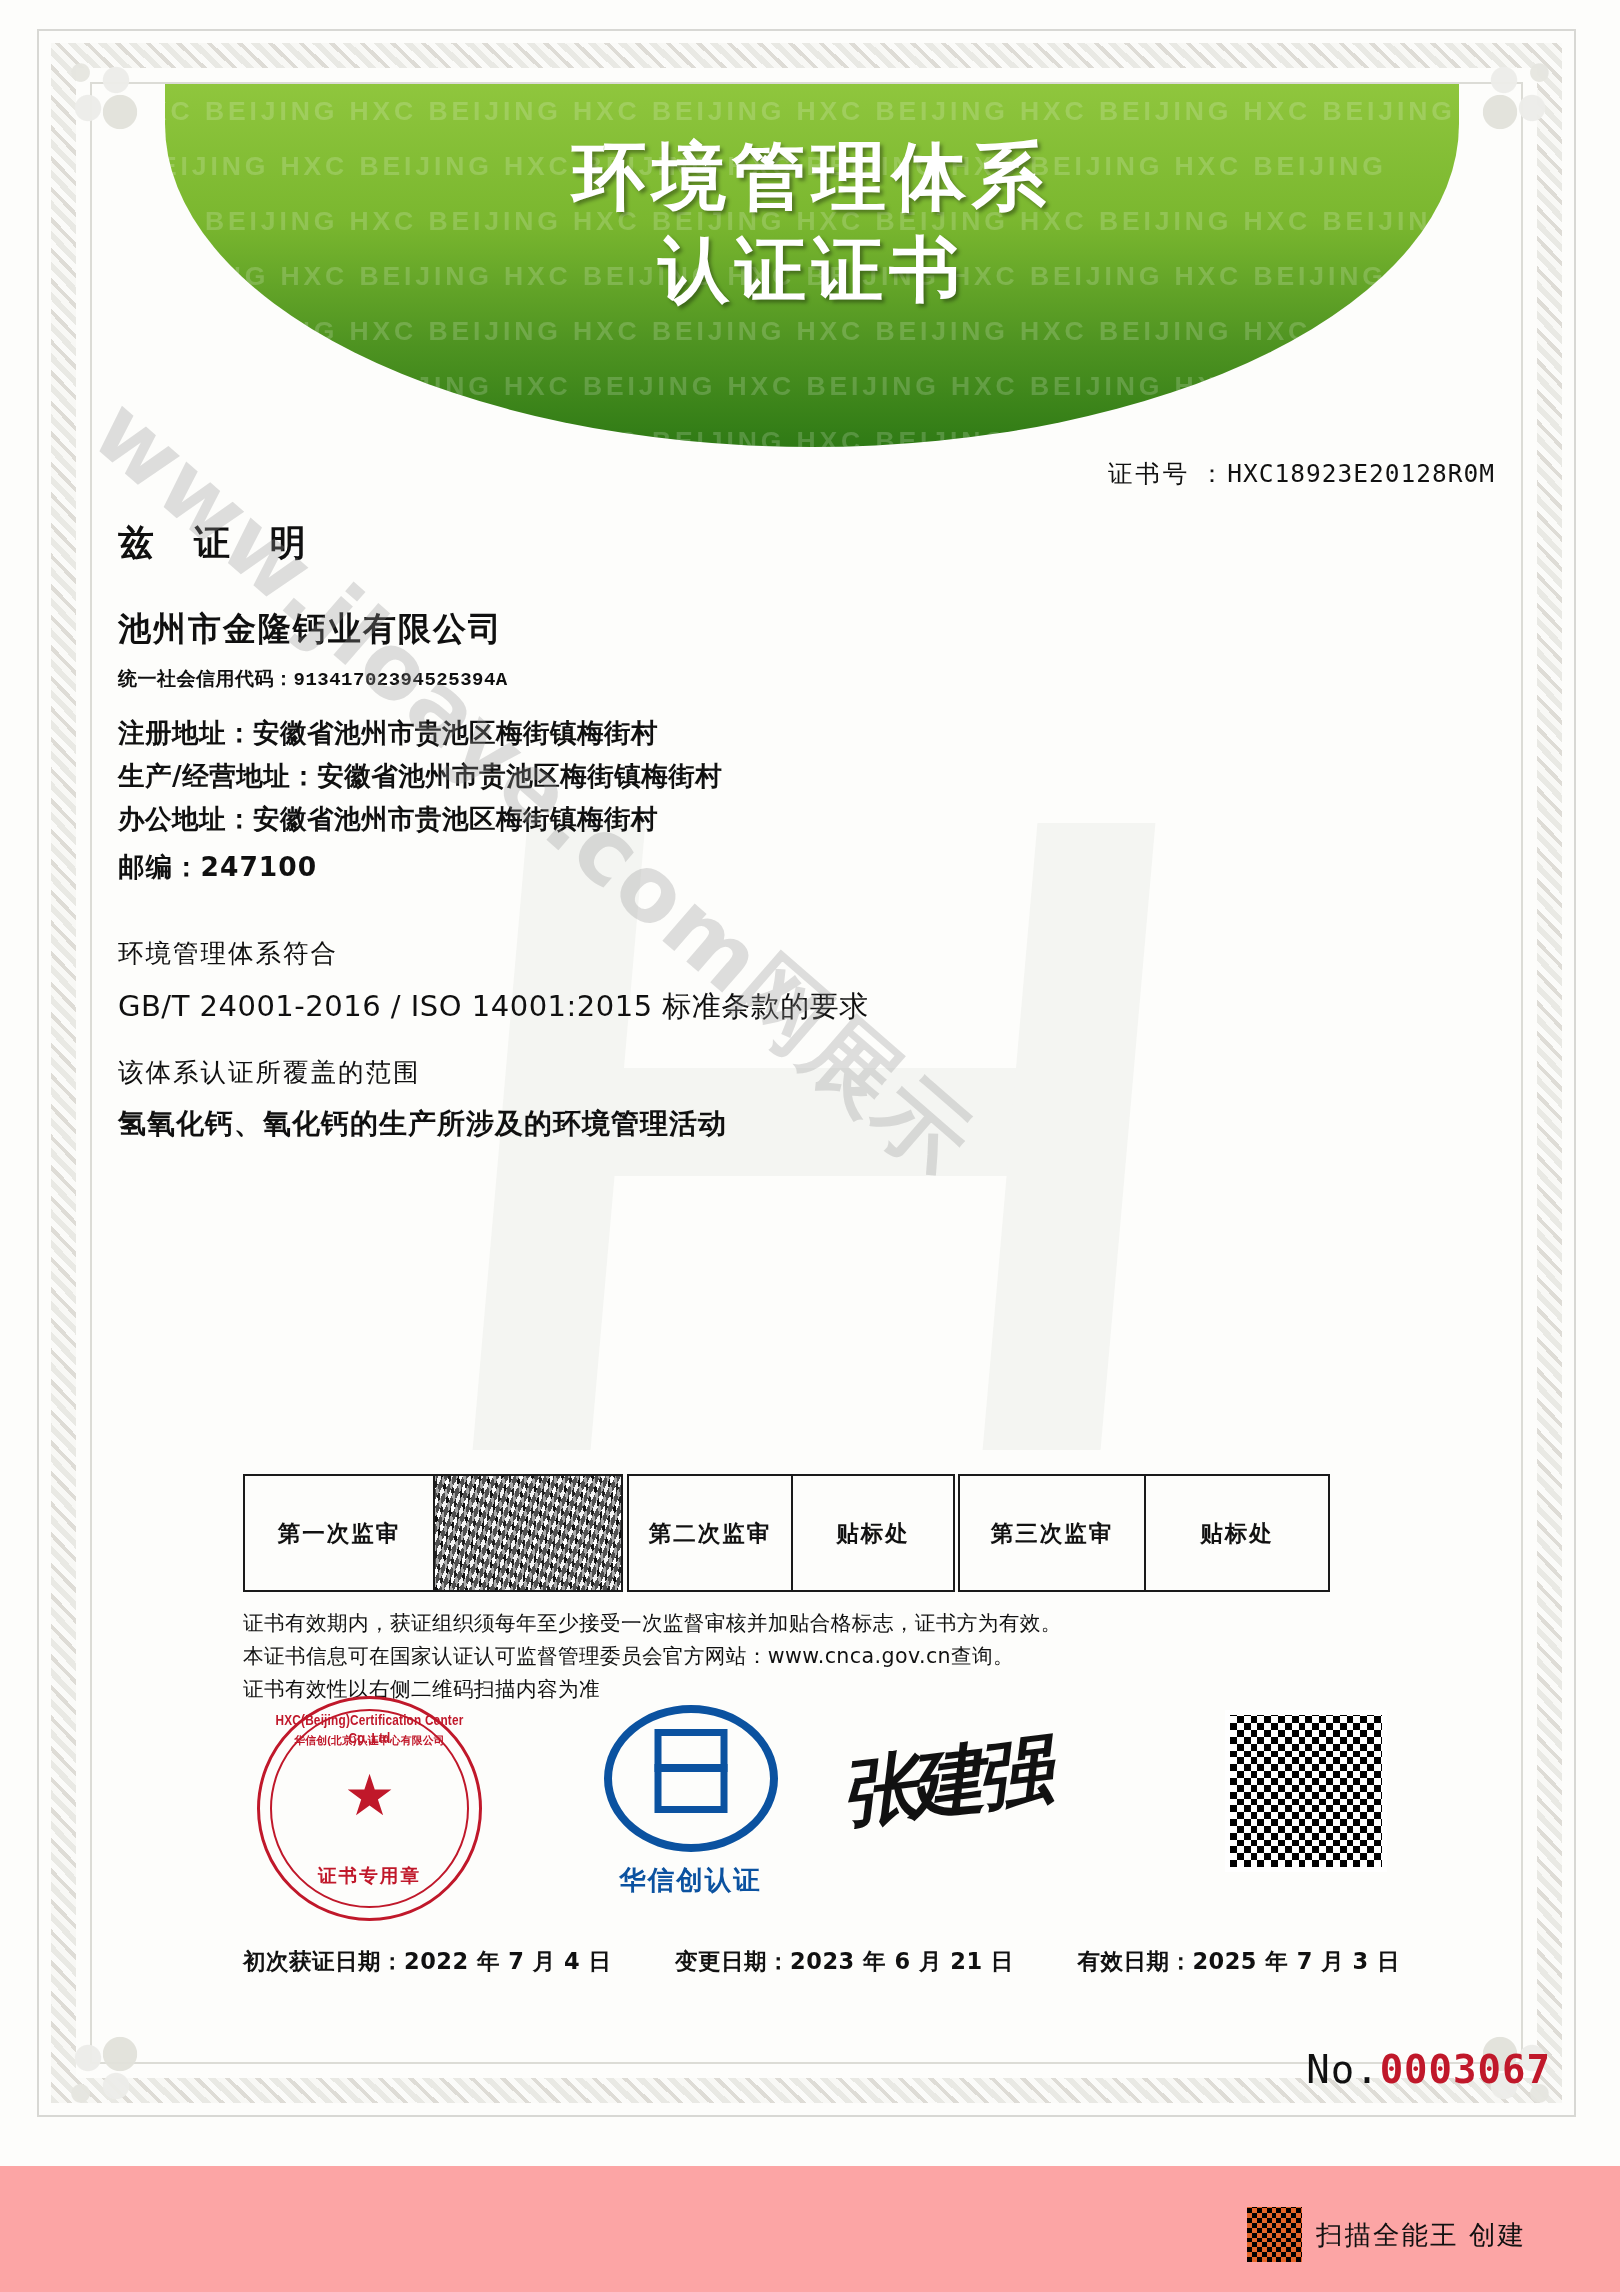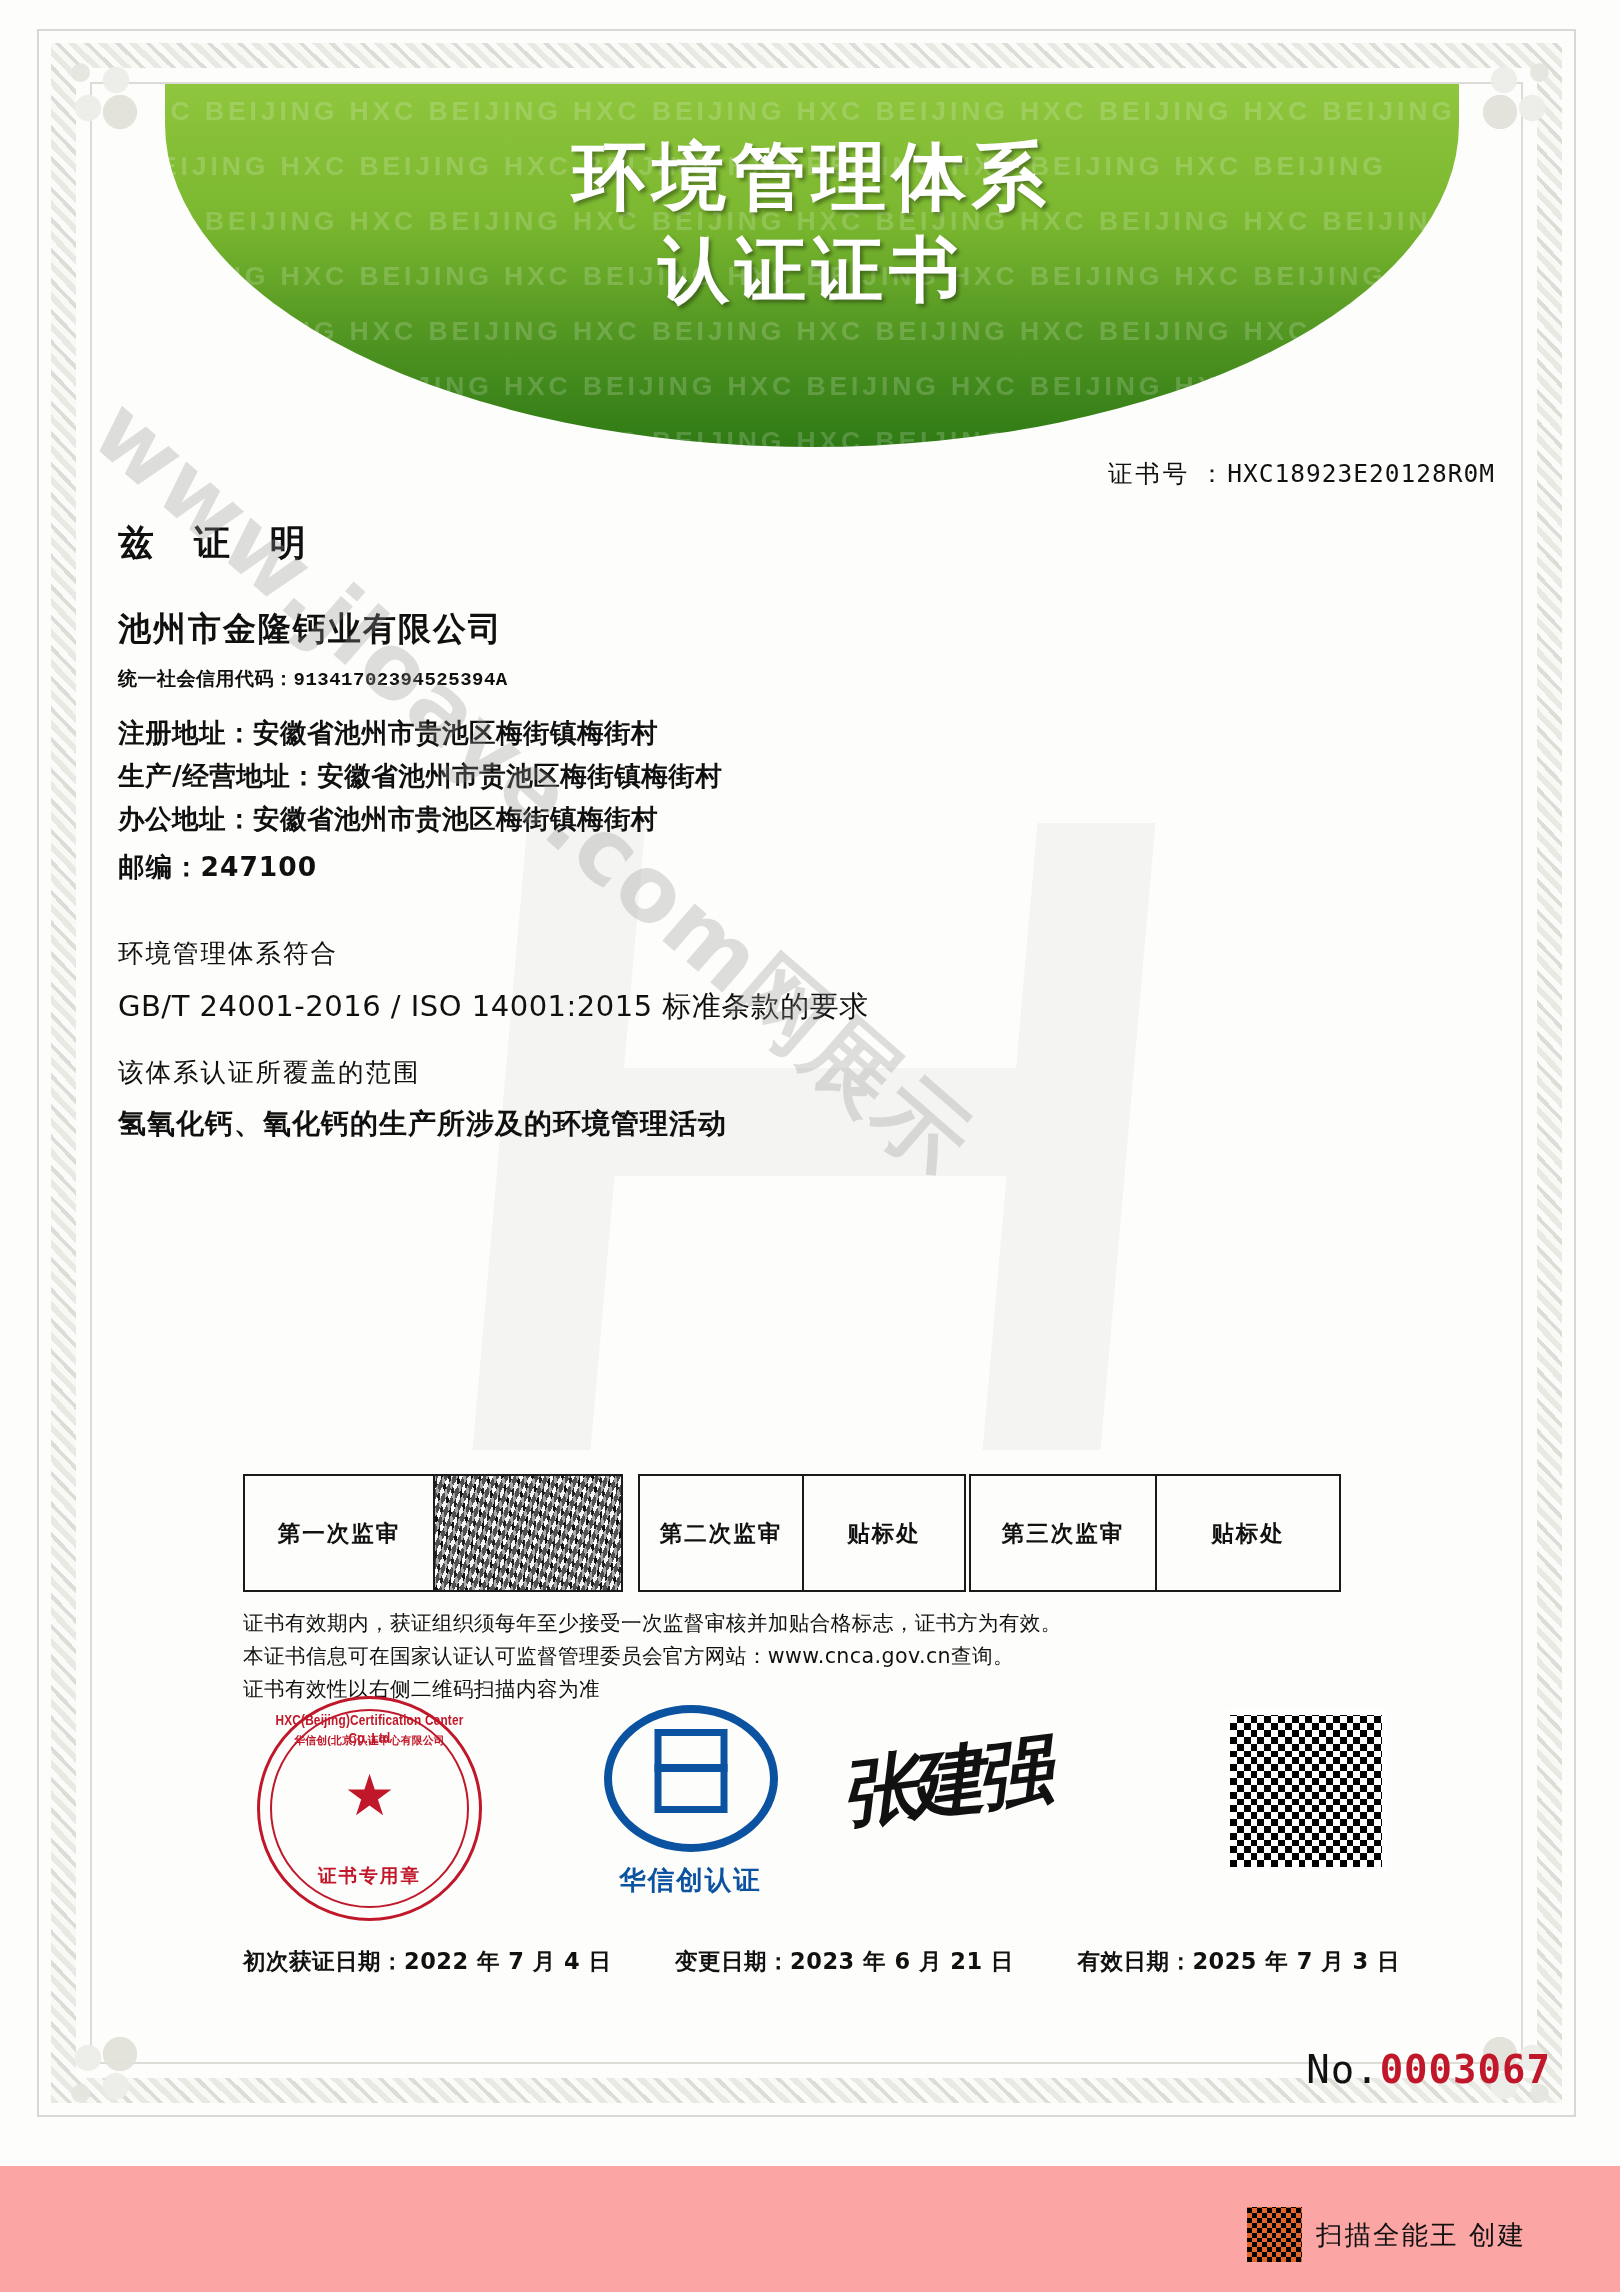--- a/index.html
+++ b/index.html
@@ -246,21 +246,21 @@
     display: flex;
     gap: 0;
   }
   .surv-group {
     display: flex;
     border: 2px solid #1a1a1a;
     box-sizing: border-box;
     height: 118px;
   }
   .surv-group.g1 { width: 380px; }
-  .surv-group.g2 { width: 328px; margin-left: 15px; }
+  .surv-group.g2 { width: 328px; margin-left: 4px; }
   .surv-group.g3 { width: 372px; margin-left: 2.9px; }
   .surv-cell {
     display: flex;
     align-items: center;
     justify-content: center;
     font-size: 22.5px;
     font-weight: bold;
     color: #111;
     letter-spacing: 2px;
     box-sizing: border-box;

